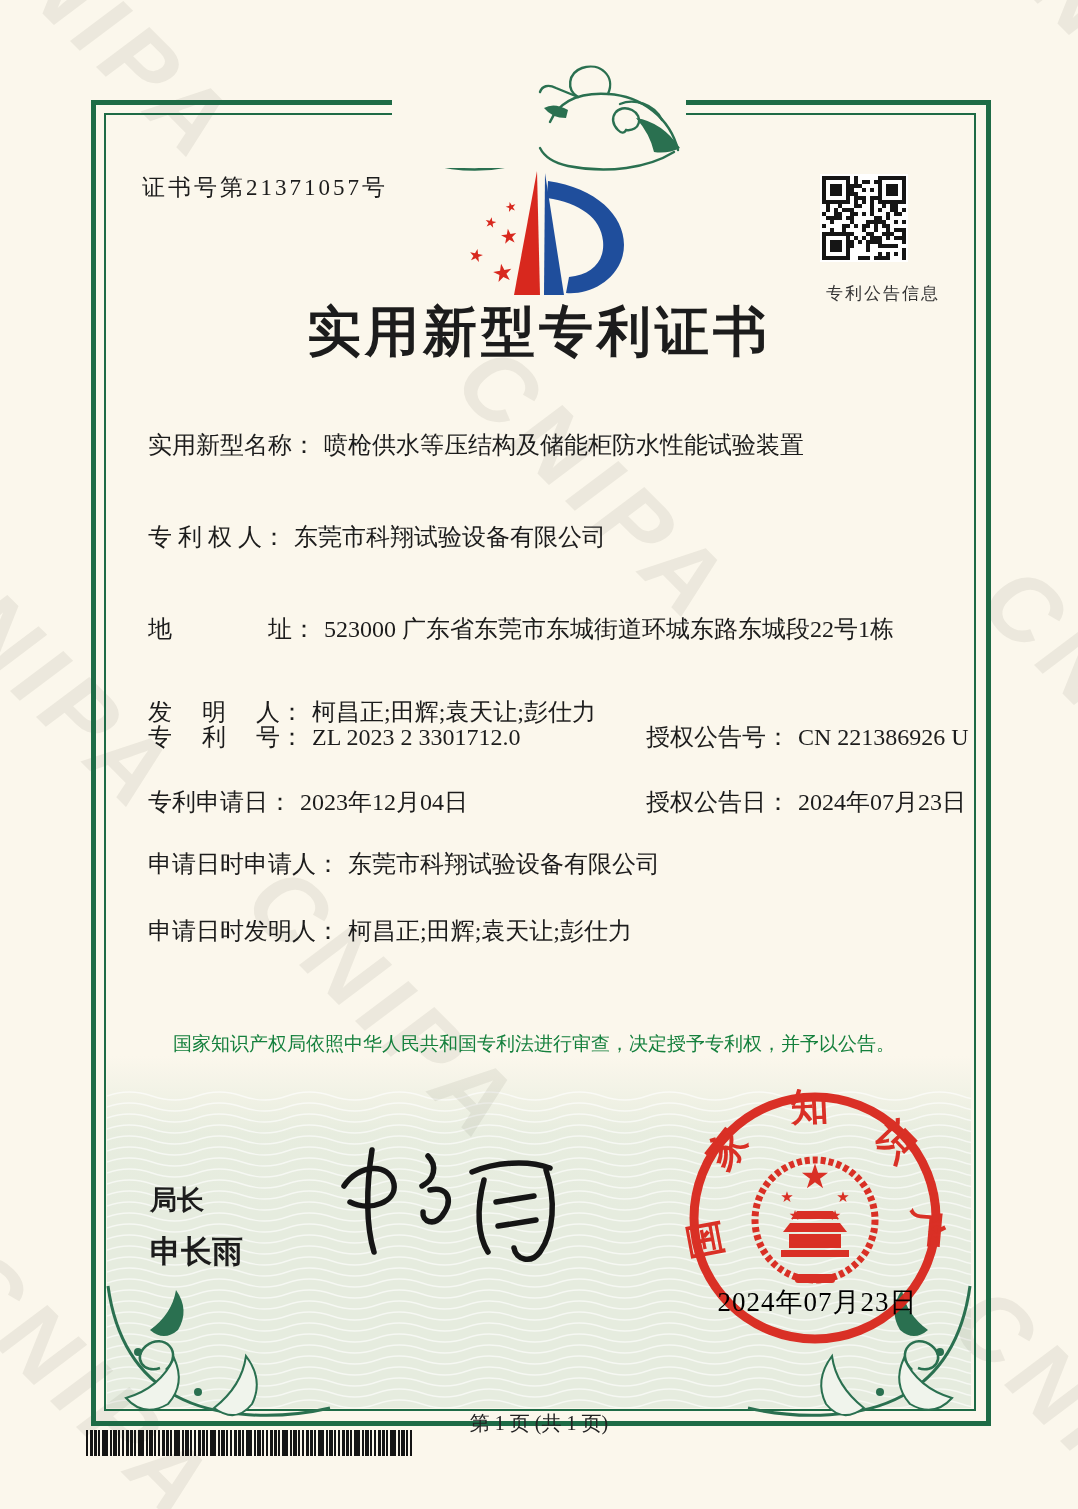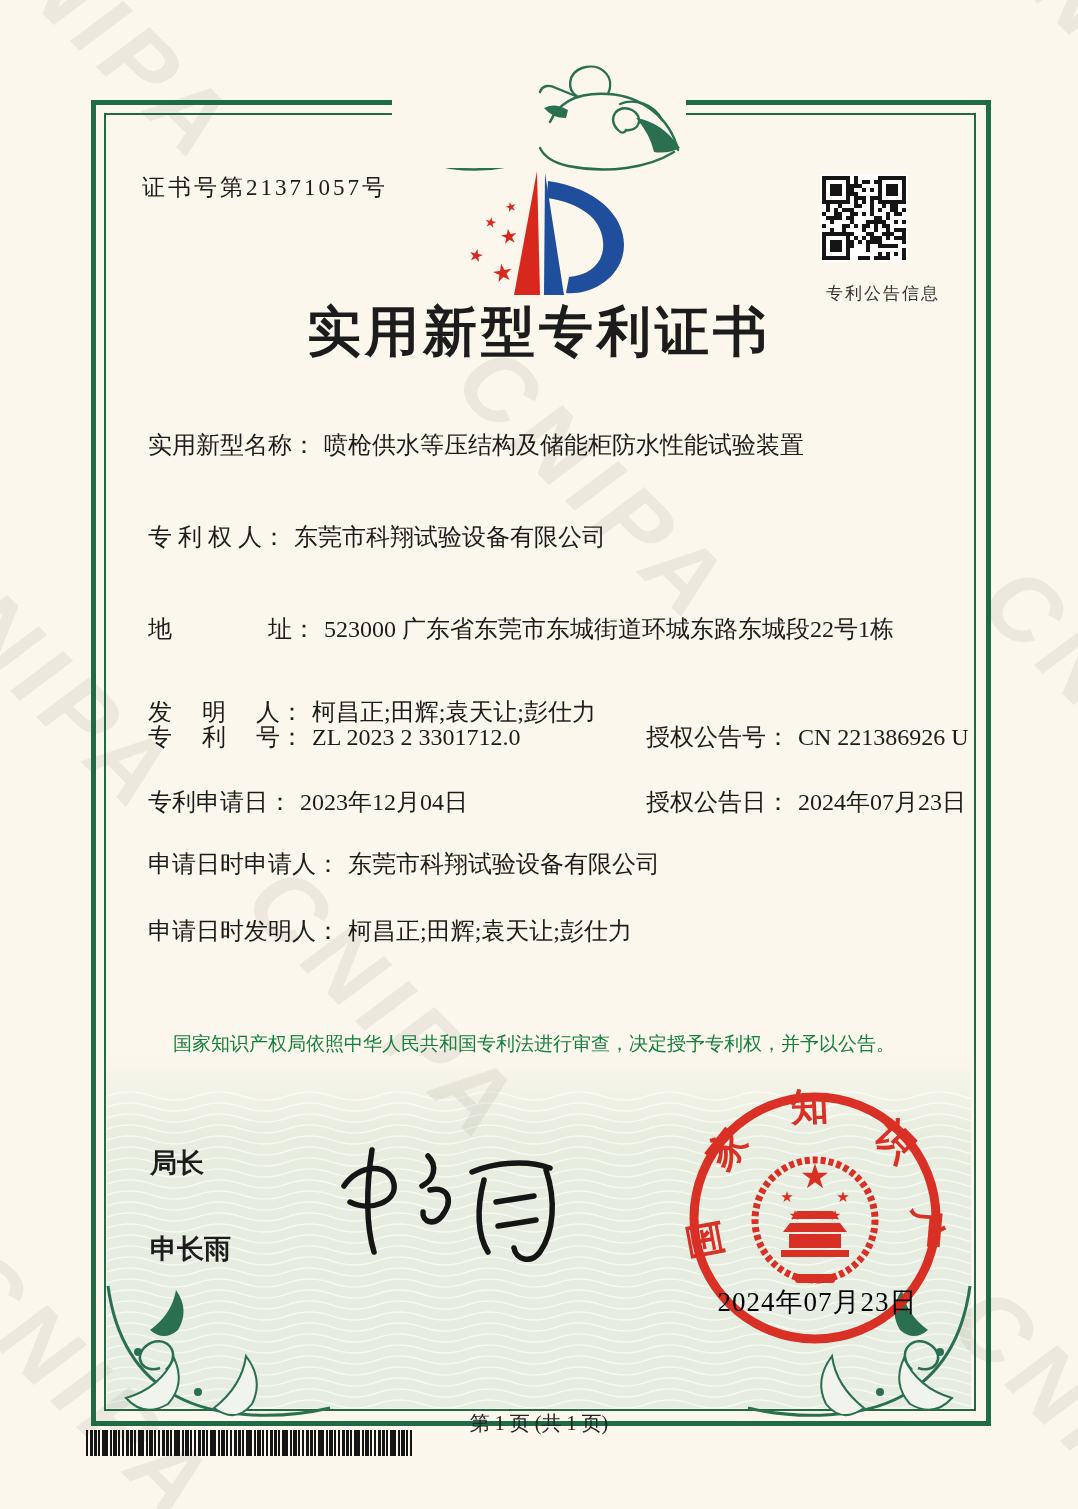--- a/index.html
+++ b/index.html
@@ -35,23 +35,23 @@
   .title{position:absolute;left:0;top:296px;width:1078px;text-align:center;
     font-size:54px;font-weight:bold;letter-spacing:4px;z-index:4;}
   .row{position:absolute;left:148px;font-size:24px;z-index:4;white-space:nowrap;}
   .row .val{margin-left:8px;}
   .r-name{top:429px}.r-patentee{top:521px}.r-address{top:613px}.r-inventor{top:696px}
   .r-pno{top:721px}.r-fdate{top:786px}.r-app{top:848px}.r-inv2{top:915px}
   .rcol{left:598px;margin-left:48px;}
   .statement{position:absolute;left:133px;top:1022px;width:818px;z-index:4;
     font-size:19px;line-height:43px;color:#15803d;}
   .statement .l1{text-indent:2.1em;}
-  .chief-title{position:absolute;left:150px;top:1145px;font-size:27px;font-weight:bold;
+  .chief-title{position:absolute;left:150px;top:1182px;font-size:27px;font-weight:bold;
     font-family:"Liberation Sans", sans-serif;z-index:5;}
-  .chief-name{position:absolute;left:150px;top:1231px;font-size:27px;font-weight:bold;
+  .chief-name{position:absolute;left:150px;top:1231px;font-size:31px;font-weight:bold;
     font-family:"Liberation Sans", sans-serif;z-index:5;text-align:right;}
   .signature{position:absolute;left:310px;top:1128px;z-index:5;}
   .seal{position:absolute;left:683px;top:1086px;width:264px;height:264px;z-index:5;opacity:.95;}
   .seal-date{position:absolute;left:715px;top:1284px;width:205px;text-align:center;
     font-size:27px;color:#000;z-index:6;letter-spacing:1px;}
   .page-footer{position:absolute;left:0;top:1370px;width:1078px;text-align:center;
     font-size:20px;z-index:5;color:#222;margin-top:40px;}
   .barcode{position:absolute;left:86px;top:1430px;width:326px;height:26px;z-index:2;
     background-image:
       repeating-linear-gradient(90deg,#141414 0 2px,transparent 2px 4px),

